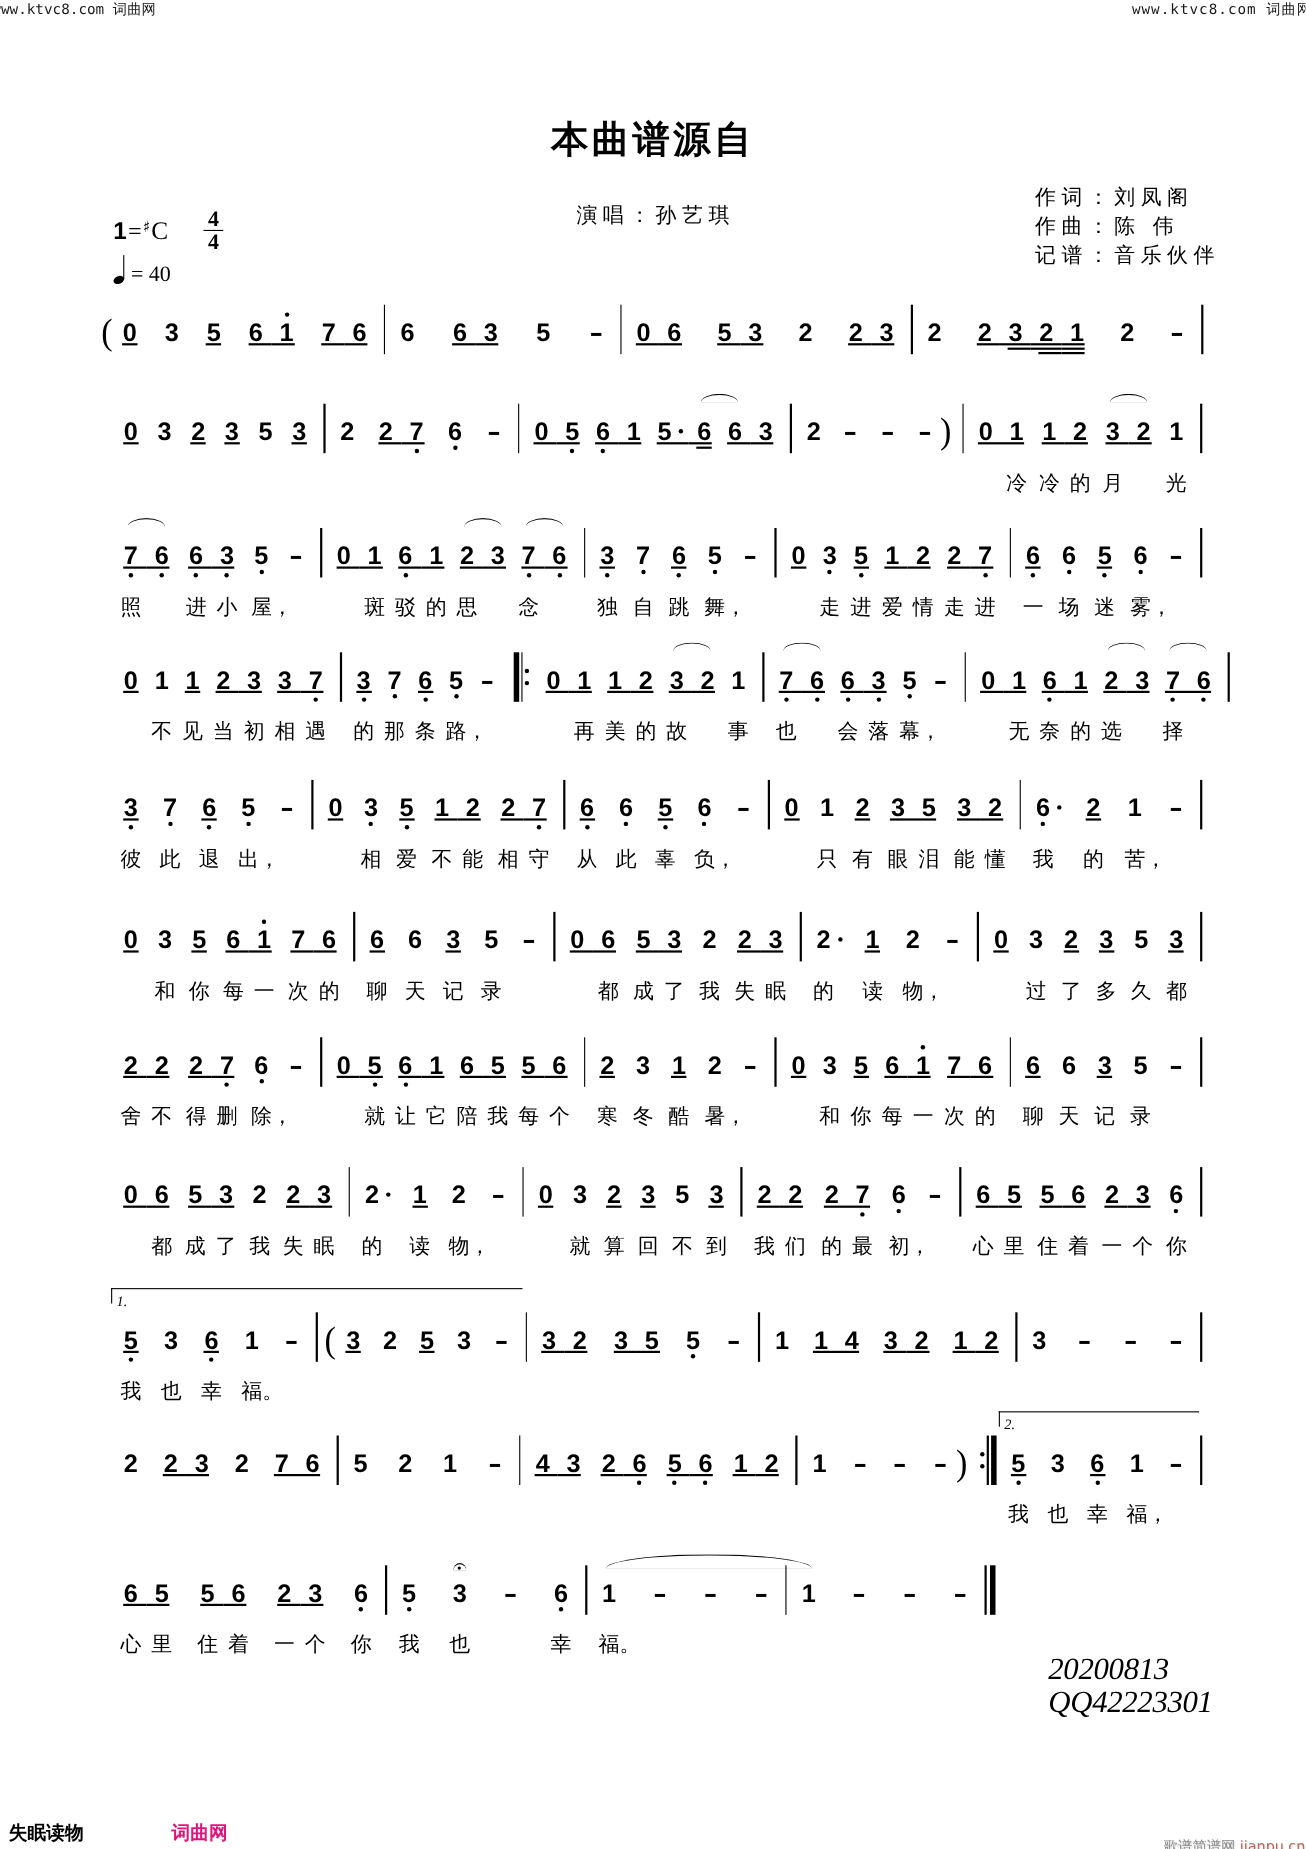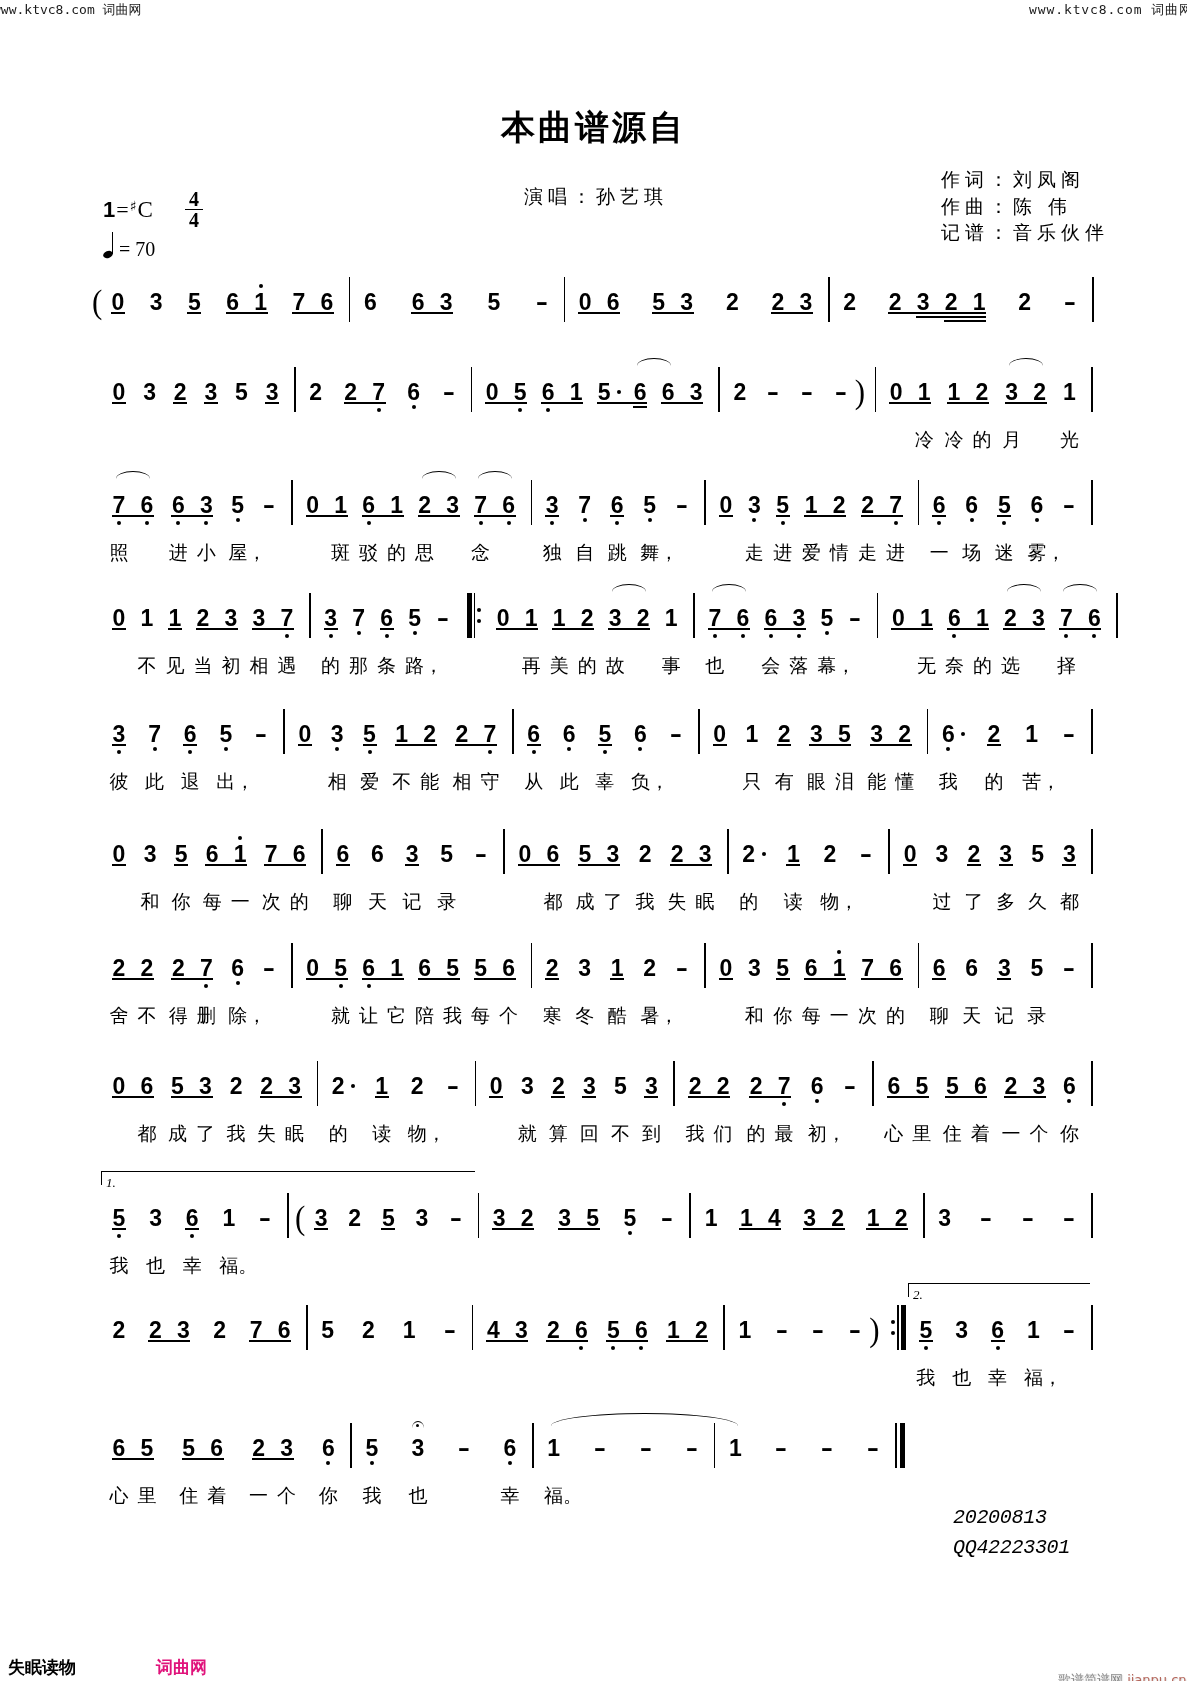--- a/index.html
+++ b/index.html
@@ -70,21 +70,21 @@
   .bar-repeat-start { margin-left:2px; margin-right:2px; }
   .bar-repeat-end { margin-left:2px; }
   .bar-final { gap:3px; }
 
   .slur { position:absolute; top:-17px; height:8px; border-top:1.5px solid #000; border-radius:50% 50% 0 0 / 100% 100% 0 0; box-sizing:border-box; }
   .slur.long { top:-18px; height:13px; }
   .volta { position:absolute; top:-30px; height:14px; border-top:1.2px solid #000; border-left:1.2px solid #000; box-sizing:border-box; }
   .volta-label { position:absolute; left:4px; top:4px; font-family:"Liberation Serif", serif; font-style:italic; font-size:13px; line-height:14px; }
 
   
-  .date, .qq { position:absolute; left:953px; font-family:Liberation Mono, monospace; font-style:italic; font-size:20px; line-height:24px; letter-spacing:-0.3px; }
+  .date, .qq { position:absolute; left:953px; font-family:Liberation Serif, serif; font-style:italic; font-size:28px; line-height:24px; letter-spacing:-0.3px; }
   .date { top:1506px; }
   .qq { top:1536px; }
   .src-label { position:absolute; left:8px; top:1657px; font-family:"DejaVu Sans", sans-serif; font-weight:bold; font-size:17px; line-height:20px; white-space:nowrap; }
   .src-site { position:absolute; left:156px; top:1657px; font-family:"DejaVu Sans", sans-serif; font-weight:bold; font-size:17px; line-height:20px; color:var(--source-site, #e0137b); white-space:nowrap; }
   .right-mark { position:absolute; left:1058px; top:1659px; font-family:"DejaVu Sans", sans-serif; font-size:13px; line-height:18px; white-space:nowrap; text-shadow:1px 1px 1px #ddd;margin-top:12px; }
   .right-mark .mark { color:var(--right-mark, #8a8a8a); }
   .right-mark .domain { color:var(--right-domain, #b5675c); }
 </style>
 </head>
 <body>
@@ -108,21 +108,21 @@
 <div class="timesig">
   <div>4</div>
   <div class="frac-line"></div>
   <div>4</div>
 </div>
 <div class="tempo">
   <span class="note-icon">
       <span class="head"></span>
       <span class="stem"></span>
     </span>
-  <span class="text">= 70</span>
+  <span class="text">= 40</span>
 </div>
 
 <div id="score">
     <div class="row r1">
       <div class="measure" style="flex-grow: 10;">
         <div class="group">
           <span class="paren">(</span>
           <div class="cell">
             <span class="digit">0</span>
             <span class="ul" style="top: 27px; left: 7px; right: 7px;"></span>

